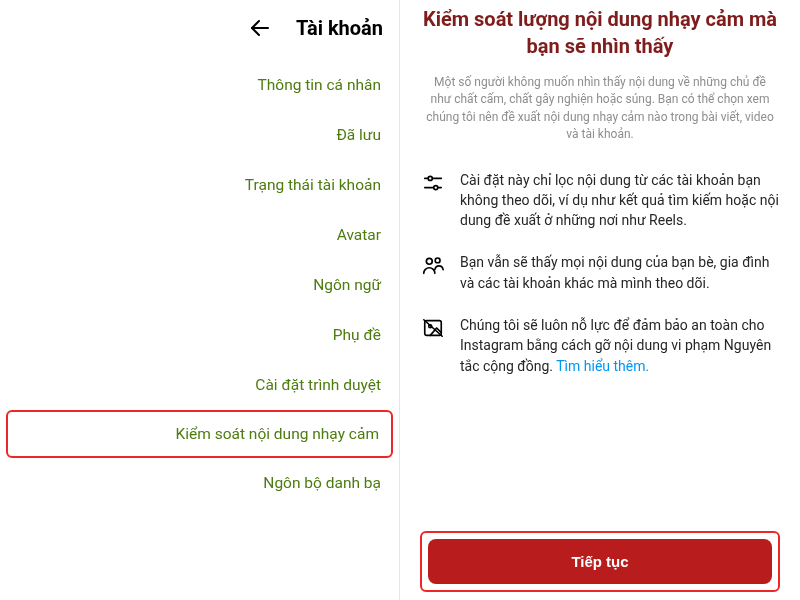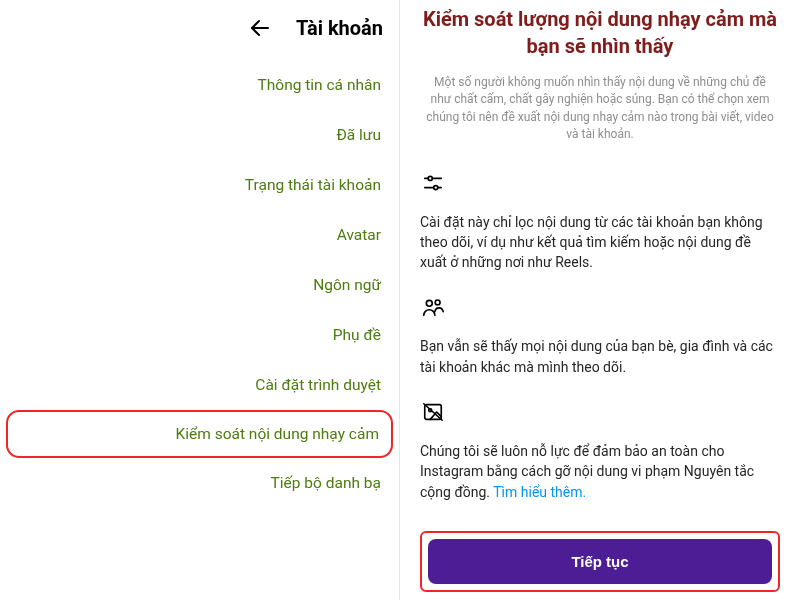--- a/index.html
+++ b/index.html
@@ -46,21 +46,21 @@
     .list-item {
       padding: 16px 18px;
       font-size: 15.5px;
       color: #4d7c0f;
       font-weight: 400;
       cursor: pointer;
       text-align: right;
     }
     .highlight-box {
       border: 2.5px solid #ef2626;
-      border-radius: 13px;
+      border-radius: 6px;
       margin: 0 6px;
       padding: 13px 12px;
     }
     
     
     .right-content {
       padding: 6px 20px 0 20px;
       height: 100%;
       display: flex;
       flex-direction: column;
@@ -79,21 +79,20 @@
       text-align: center;
       line-height: 1.45;
       margin-bottom: 26px;
       padding: 0 4px;
     }
     .feature-row {
       display: flex;
       align-items: flex-start;
       margin-bottom: 22px;
       gap: 14px;
-      flex-direction: column;
     }
     .feature-icon {
       width: 26px;
       height: 26px;
       flex-shrink: 0;
       display: flex;
       align-items: flex-start;
       justify-content: center;
       margin-top: 2px;
     }
@@ -106,21 +105,21 @@
     .link-text { color: #0095f6; }
     
     .continue-wrap {
       border: 2.5px solid #ef2626;
       border-radius: 6px;
       padding: 6px;
       margin-top: auto;
       margin-bottom: 8px;
     }
     .continue-btn {
-      background: #4c1d95;
+      background: #b91c1c;
       color: #fff;
       border: none;
       border-radius: 8px;
       font-size: 15px;
       font-weight: 600;
       padding: 14px 0;
       width: 100%;
       cursor: pointer;
     }
   </style>
@@ -139,21 +138,21 @@
   </div>
   <div class="list" id="settings-list">
       <div class="list-item">Thông tin cá nhân</div>
       <div class="list-item">Đã lưu</div>
       <div class="list-item">Trạng thái tài khoản</div>
       <div class="list-item">Avatar</div>
       <div class="list-item">Ngôn ngữ</div>
       <div class="list-item">Phụ đề</div>
       <div class="list-item">Cài đặt trình duyệt</div>
       <div class="list-item highlight-box">Kiểm soát nội dung nhạy cảm</div>
-      <div class="list-item">Tiếp bộ danh bạ</div>
+      <div class="list-item">Ngôn bộ danh bạ</div>
     </div>
 </div>
 
 <div class="panel">
   <div class="right-content">
     <div class="right-title">Kiểm soát lượng nội dung nhạy cảm mà bạn sẽ nhìn thấy</div>
     <div class="right-sub">Một số người không muốn nhìn thấy nội dung về những chủ đề như chất cấm, chất gây nghiện hoặc súng. Bạn có thể chọn xem chúng tôi nên đề xuất nội dung nhạy cảm nào trong bài viết, video và tài khoản.</div>
 
     <div class="feature-row">
       <div class="feature-icon">

